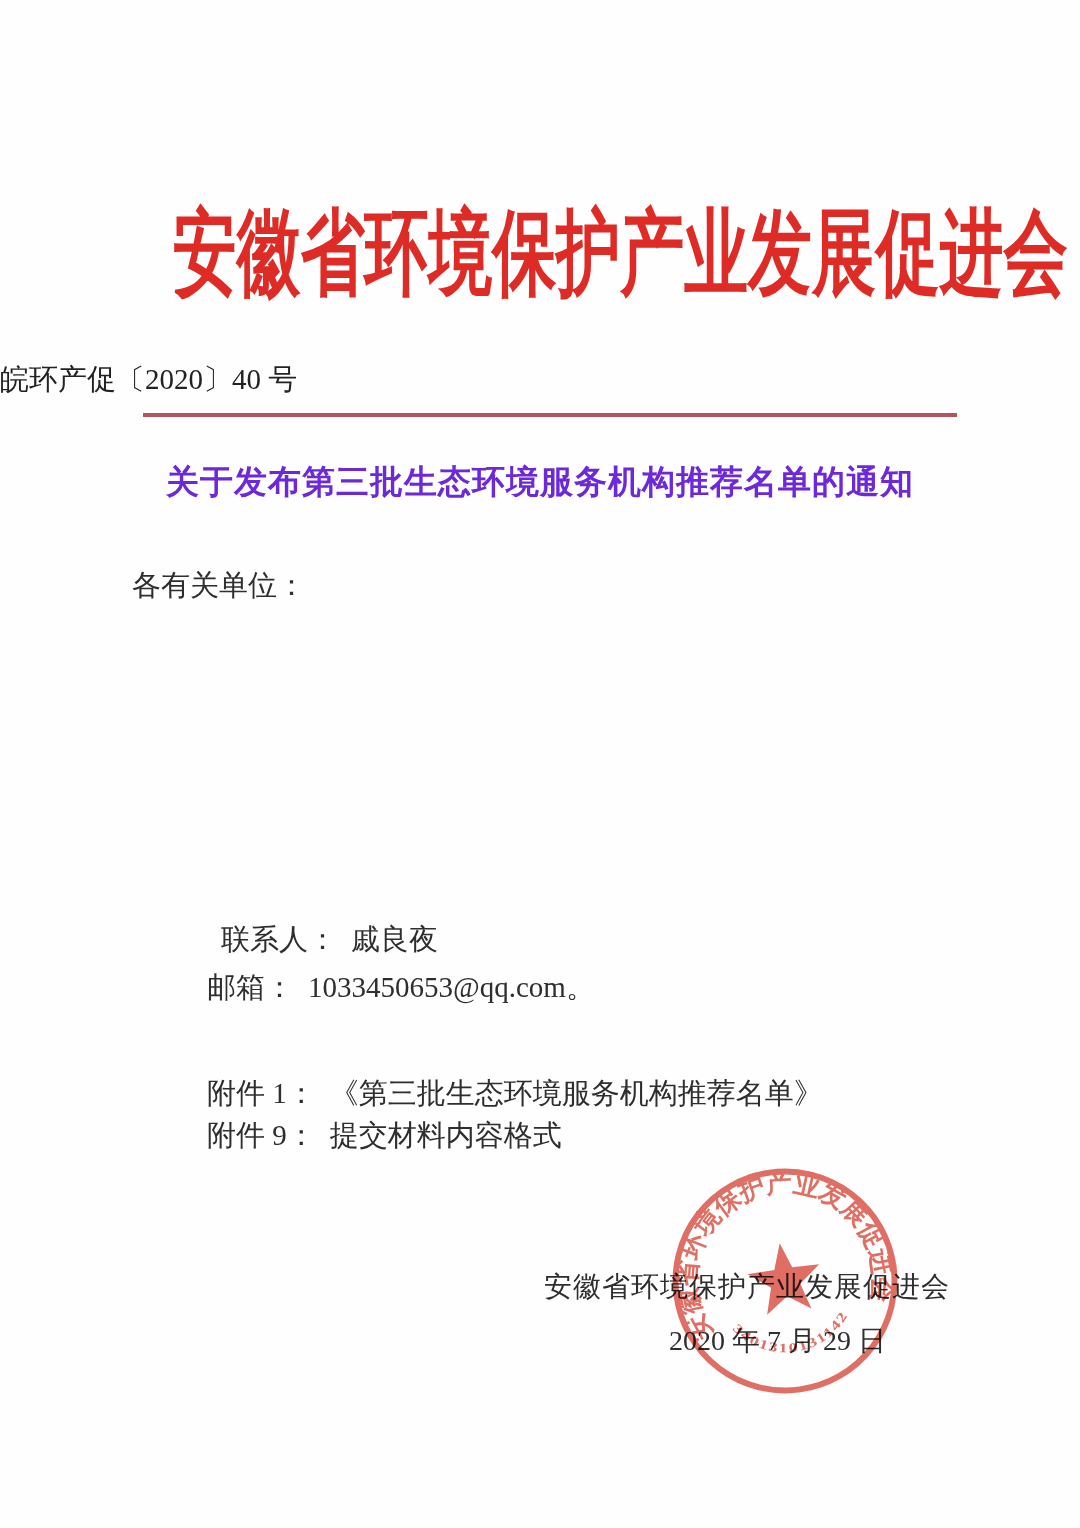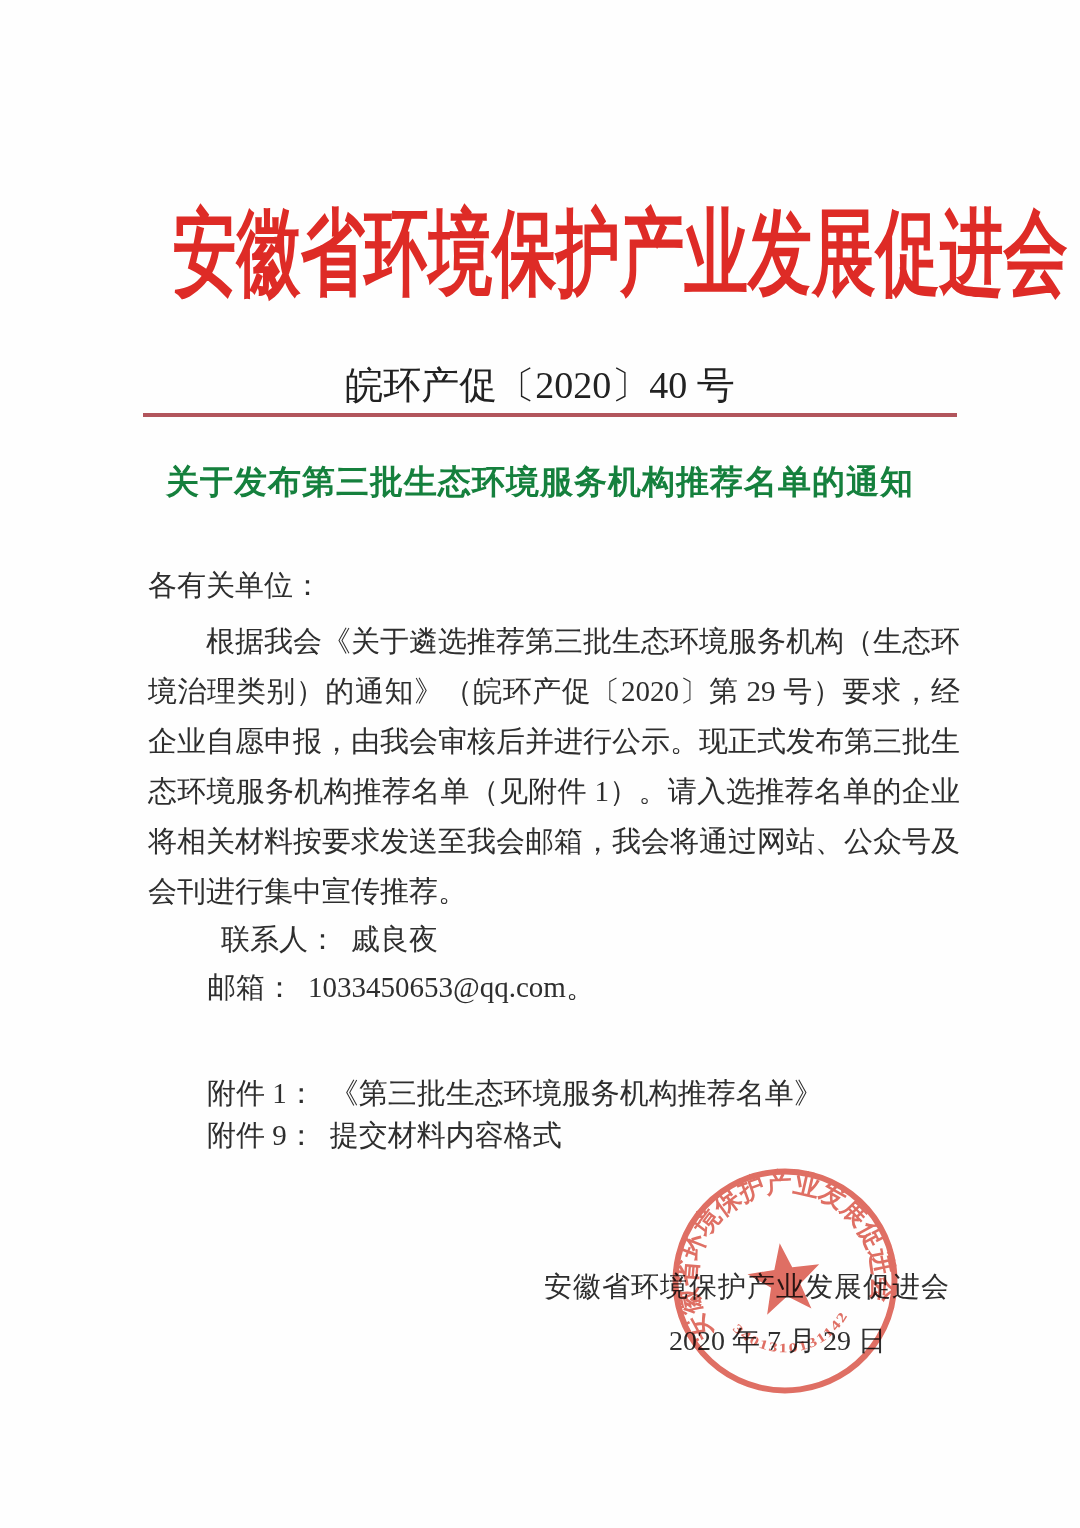--- a/index.html
+++ b/index.html
@@ -25,47 +25,47 @@
     line-height: 1.22;
     white-space: nowrap;
     transform: scaleX(0.68);
     transform-origin: 50% 50%;
   }
   .doc-number {
     position: absolute;
     top: 360px;
     left: 0;
     width: 100%;
-    text-align: center;
-    font-size: 38px;
+    text-align: left;
+    font-size: 29px;
     color: #222;
   }
   .divider {
     position: absolute;
     top: 413px;
     left: 143px;
     width: 814px;
     height: 4px;
     background: #b2555c;
   }
   .doc-title {
     position: absolute;
     top: 460px;
     left: 0;
     width: 100%;
     text-align: center;
     font-size: 33px;
     font-weight: 700;
-    color: #15803d;
+    color: #6d28d9;
     letter-spacing: 1px;
   }
   .salutation {
     position: absolute;
     top: 566px;
-    left: 148px;
+    left: 132px;
     font-size: 29px;
     text-align: right;
   }
   .body-para {
     position: absolute;
     top: 616px;
     left: 148px;
     width: 812px;
     font-size: 29px;
     line-height: 50px;
@@ -135,21 +135,20 @@
   <div class="org-title">安徽省环境保护产业发展促进会</div>
 
   <div class="doc-number">皖环产促〔2020〕40 号</div>
 
   <div class="divider"></div>
 
   <div class="doc-title">关于发布第三批生态环境服务机构推荐名单的通知</div>
 
   <div class="salutation">各有关单位：</div>
 
-  <div class="body-para">根据我会《关于遴选推荐第三批生态环境服务机构（生态环境治理类别）的通知》（皖环产促〔2020〕第 29 号）要求，经企业自愿申报，由我会审核后并进行公示。现正式发布第三批生态环境服务机构推荐名单（见附件 1）。请入选推荐名单的企业将相关材料按要求发送至我会邮箱，我会将通过网站、公众号及会刊进行集中宣传推荐。</div>
 
   <div class="contact-row1">
     <span class="contact-person">
       <span class="label-gap">联系人：</span><span>戚良夜</span>
     </span>
   </div>
 
   <div class="contact-row2">
     <span class="label-gap">邮箱：</span><span>1033450653@qq.com。</span>
   </div>

